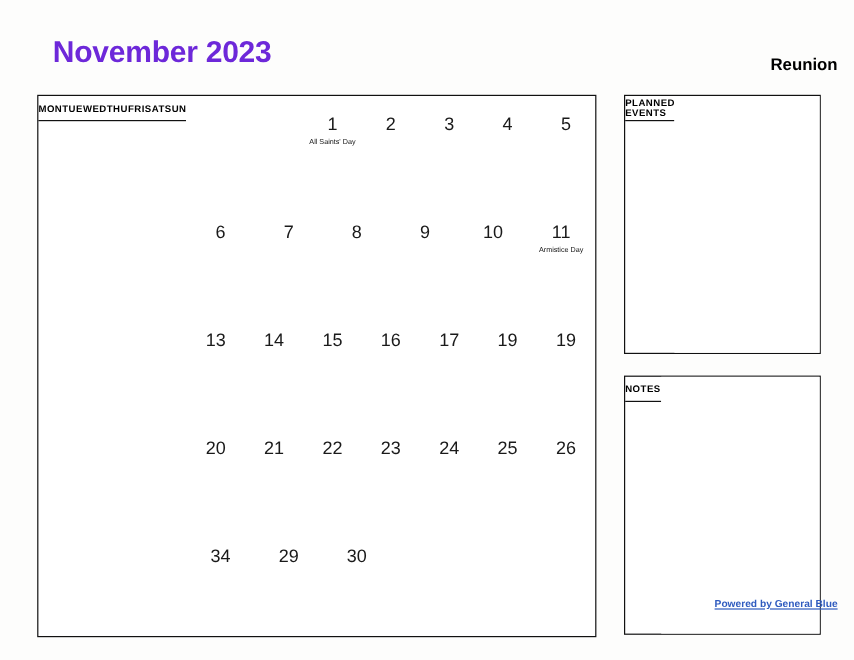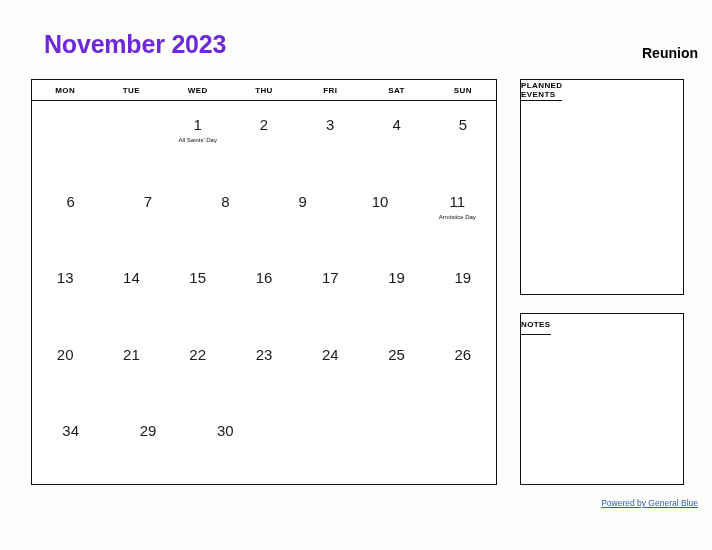--- a/index.html
+++ b/index.html
@@ -43,26 +43,26 @@
     color: #000;
     white-space: nowrap;
   }
 
   
   .calendar {
     position: absolute;
     left: 31px;
     top: 79px;
     width: 466px;
-    height: 406px;
+    height: 452px;
     border: 1.4px solid #111;
     box-sizing: border-box;
     background: #fff;
     display: flex;
-    flex-direction: column;
+    flex-direction: row;
   }
   .weekday-row {
     display: flex;
     height: 20px;
     flex: 0 0 20px;
     border-bottom: 1.4px solid #111;
   }
   .weekday-cell {
     flex: 1 1 0;
     display: flex;
@@ -112,21 +112,21 @@
   .side-panel {
     position: absolute;
     left: 520px;
     width: 164px;
     border: 1.4px solid #111;
     box-sizing: border-box;
     background: #fff;
     display: flex;
   }
   #panel-events { top: 79px; height: 216px; }
-  #panel-notes  { top: 313px; height: 172px; }
+  #panel-notes  { top: 313px; height: 216px; }
 
   .panel-header {
     height: 20px;
     flex: 0 0 20px;
     border-bottom: 1.4px solid #111;
     display: flex;
     align-items: center;
     justify-content: center;
     font-size: 8px;
     font-weight: bold;
@@ -141,20 +141,21 @@
   
   .footer-link {
     position: absolute;
     right: 14px;
     top: 498px;
     font-size: 8.5px;
     color: #2f5bbf;
     text-decoration: underline;
     white-space: nowrap;
     cursor: pointer;
+    font-weight: bold;
   }
 </style>
 </head>
 <body>
 
 <div class="page-header">
   <div class="month-title">November 2023</div>
   <div class="region-title">Reunion</div>
 </div>
 

